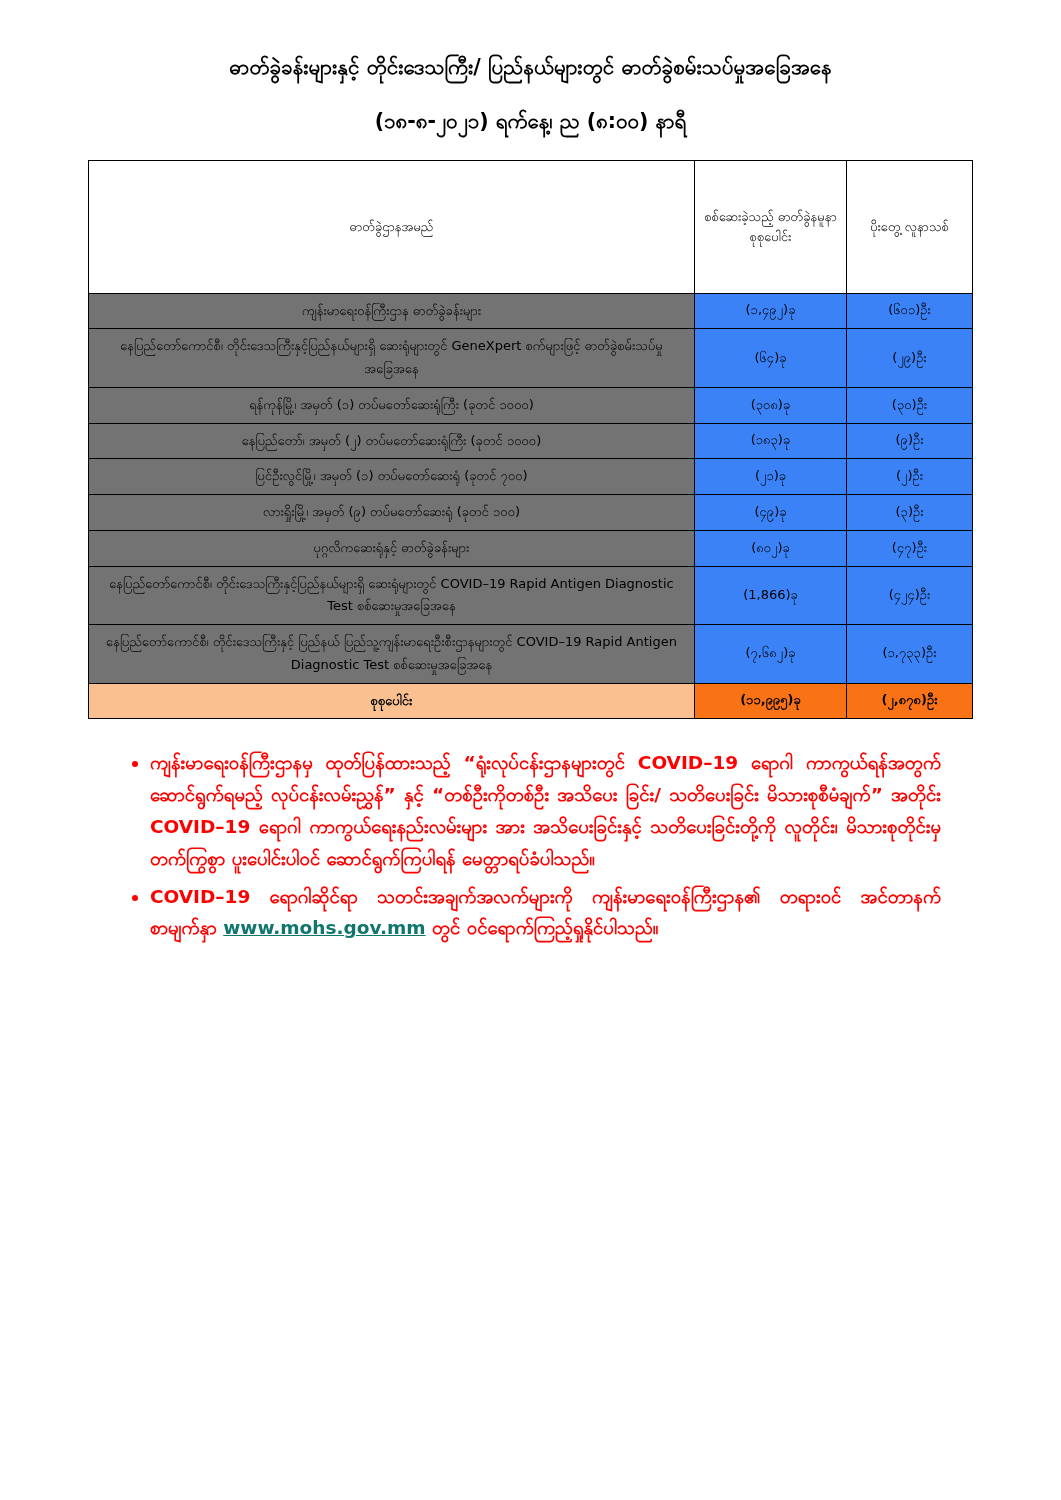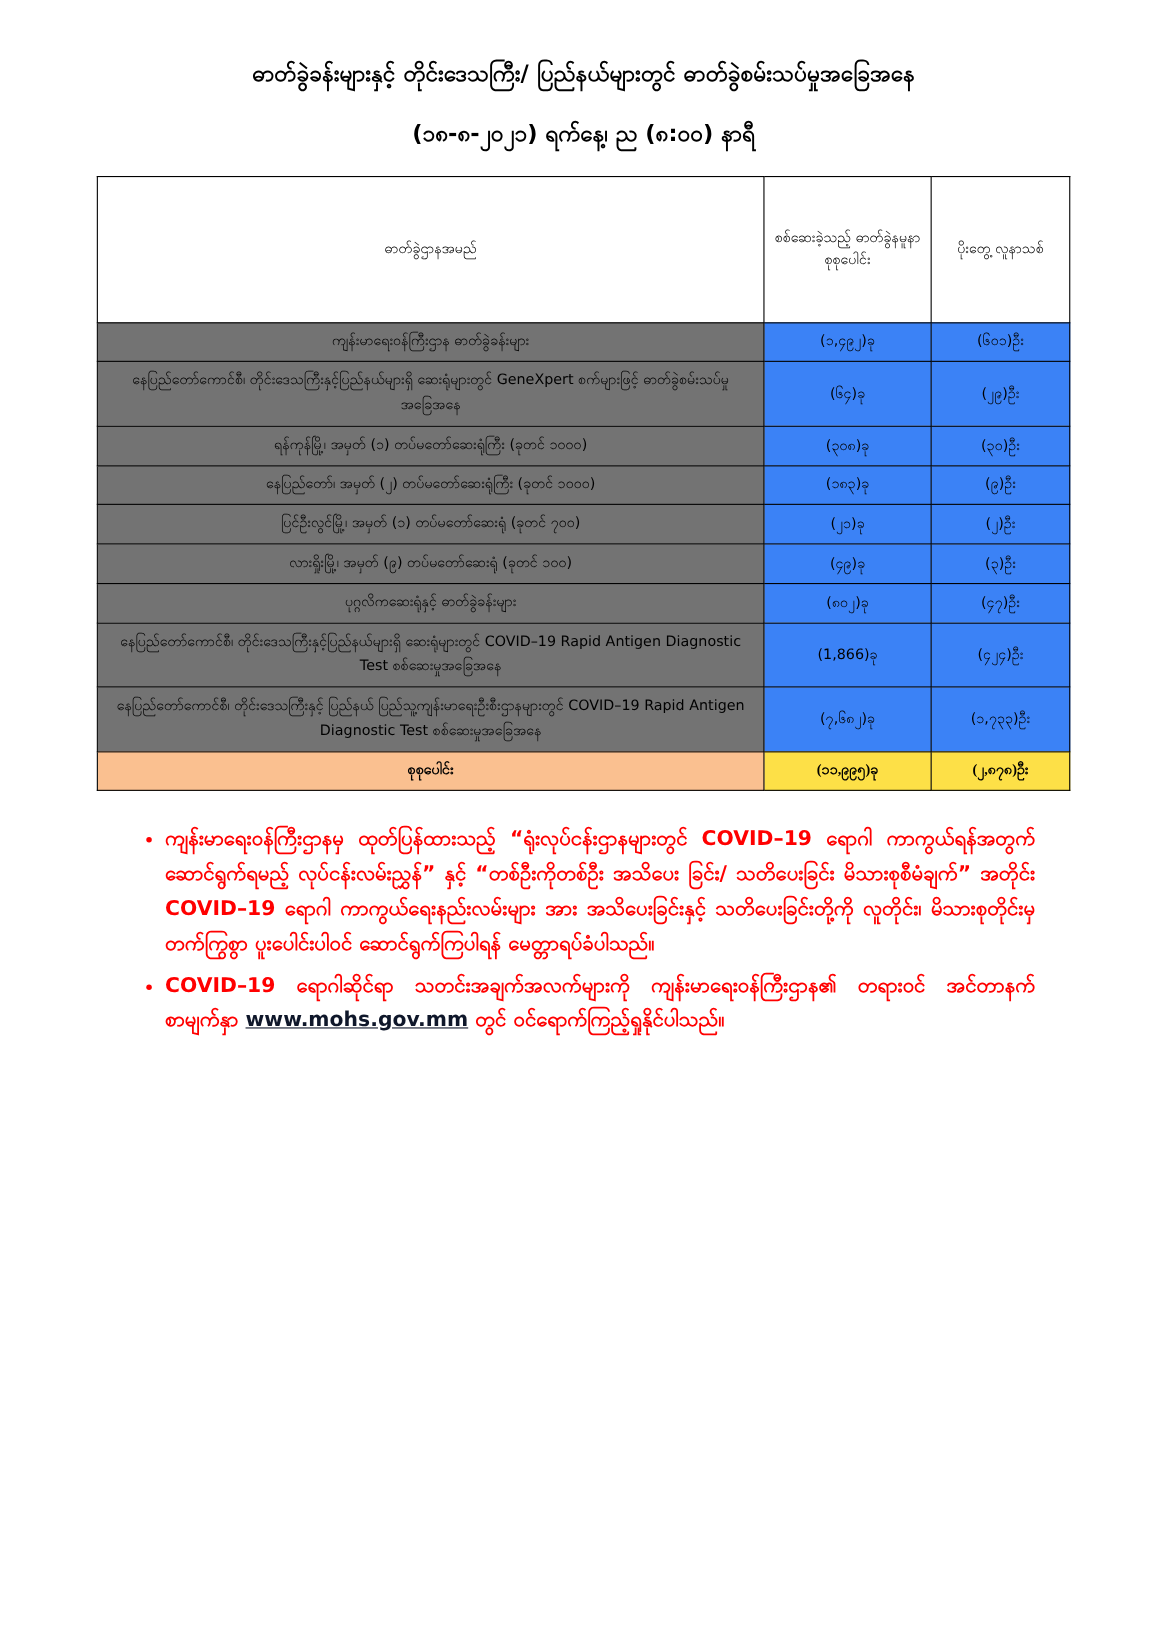--- a/index.html
+++ b/index.html
@@ -68,42 +68,41 @@
   tbody td.num {
     background: #3b82f6;
     text-align: center;
     white-space: nowrap;
   }
   tbody tr.total td.name {
     background: #fac090;
     font-weight: 600;
   }
   tbody tr.total td.num {
-    background: #fde047;
+    background: #f97316;
     font-weight: 600;
-    font-family: Liberation Serif, serif;
   }
   .notes {
     margin: 28px 62px 0 62px;
     color: #ff0000;
   }
   .notes ul {
     margin: 0;
     padding-left: 30px;
     list-style: disc;
   }
   .notes li {
     font-size: 18.5px;
     line-height: 1.72;
     text-align: justify;
     font-weight: 600;
     margin-bottom: 6px;
   }
   .notes a {
-    color: #0f172a;
+    color: #0f766e;
   }
 </style>
 </head>
 <body>
 
 <div class="page">
 
   <div class="title-block">
     <div class="title-line">ဓာတ်ခွဲခန်းများနှင့် တိုင်းဒေသကြီး/ ပြည်နယ်များတွင် ဓာတ်ခွဲစမ်းသပ်မှုအခြေအနေ</div>
     <div class="title-line-2">(၁၈-၈-၂၀၂၁) ရက်နေ့၊ ည (၈:၀၀) နာရီ</div>

